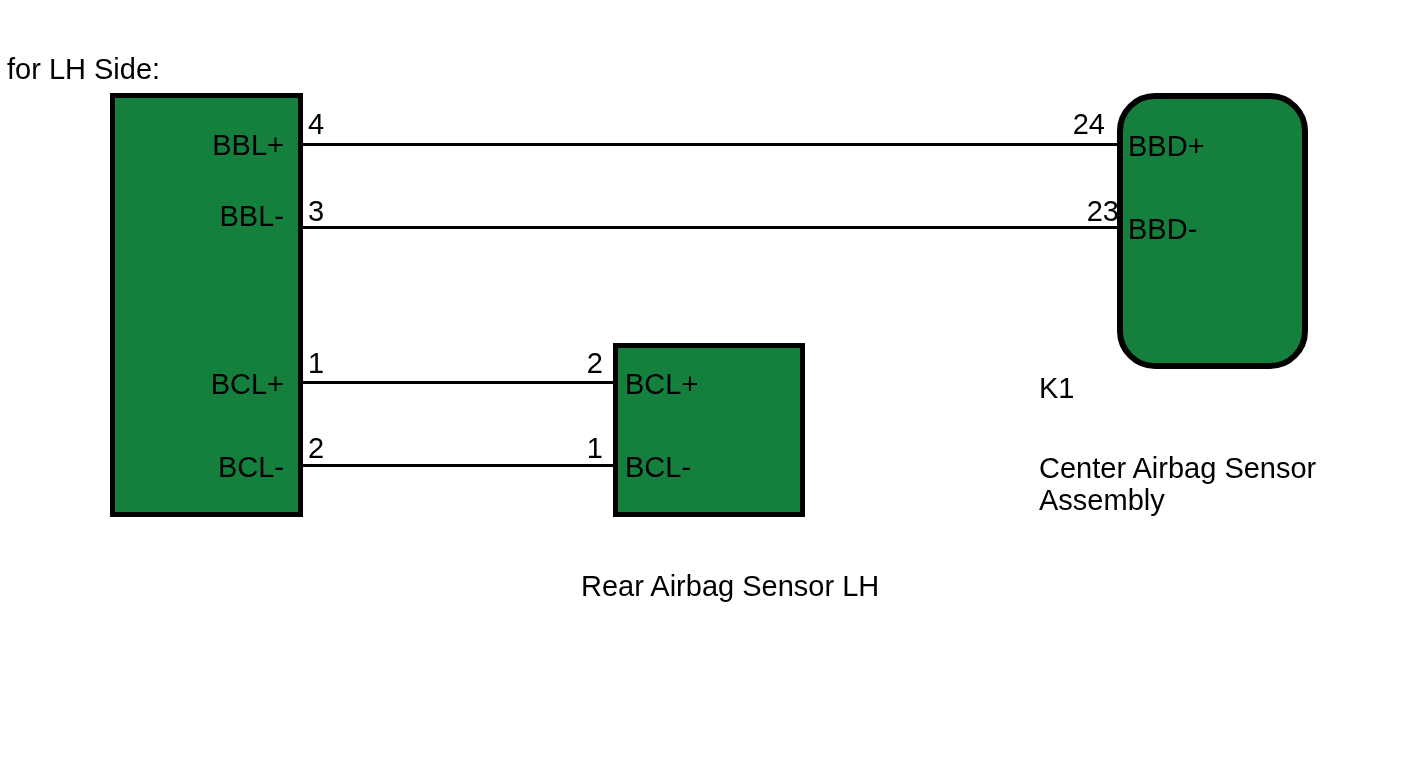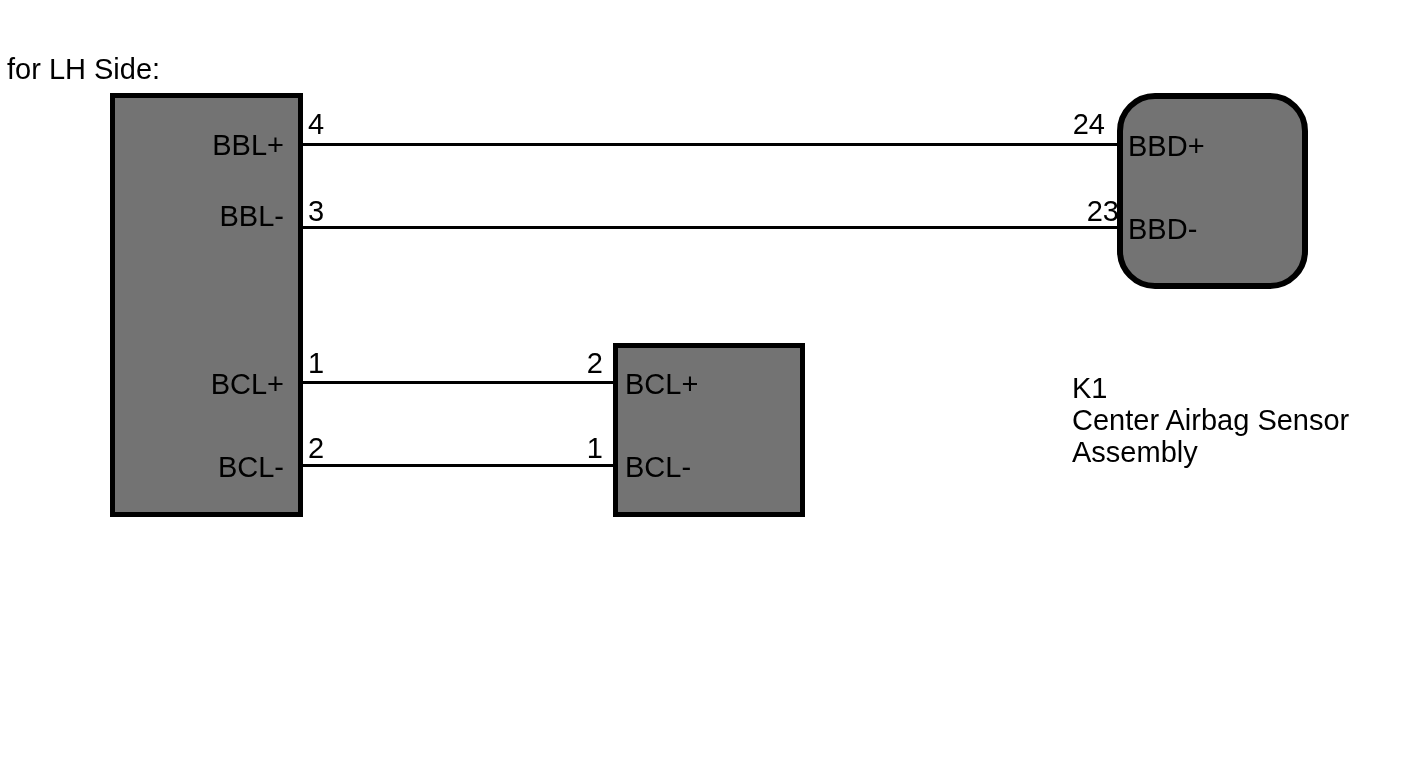--- a/index.html
+++ b/index.html
@@ -18,25 +18,25 @@
     top: 12px;
     font-size: 29px;
     line-height: 32px;
     white-space: nowrap;
     margin-top: 41px;
   }
   .box {
     position: absolute;
     box-sizing: border-box;
     border: 5px solid #000000;
-    background: #737373;
+    background: #15803d;
   }
   .box-k26 { left: 110px; top: 93px; width: 193px; height: 424px; }
   .box-k27 { left: 613px; top: 343px; width: 192px; height: 174px; }
-  .box-k1  { left: 1117px; top: 93px; width: 191px; height: 196px;
+  .box-k1  { left: 1117px; top: 93px; width: 191px; height: 276px;
              border-width: 6px; border-radius: 38px; }
   .pin-label {
     position: absolute;
     font-size: 29px;
     line-height: 30px;
     white-space: nowrap;
   }
   .pin-label.align-right { right: 14px; text-align: right; }
   .wire {
     position: absolute;
@@ -50,21 +50,21 @@
     font-size: 29px;
     line-height: 30px;
     white-space: nowrap;
   }
   .pin-num.align-right { text-align: center; }
   .comp-label {
     position: absolute;
     font-size: 29px;
     line-height: 32px;
   }
-  .comp-label .comp-name { white-space: normal; }
+  .comp-label .comp-name { white-space: normal; margin-top: 48px; }
   .comp-label-k1 .comp-name { max-width: 280px; }
 </style>
 </head>
 <body>
 
 <div class="canvas">
 
   <div class="title">for LH Side:</div>
 
   <div class="box box-k26">
@@ -95,20 +95,21 @@
   <span class="pin-num" style="left:308px;top:433px">2</span>
 
   <span class="pin-num align-right" style="right:821px;top:348px">2</span>
   <span class="pin-num align-right" style="right:821px;top:433px">1</span>
 
   <span class="pin-num align-right" style="right:319px;top:109px">24</span>
   <span class="pin-num align-right" style="right:305px;top:196px">23</span>
 
 
   <div class="comp-label" style="left:581px;top:522px">
+    <div class="comp-name">Rear Airbag Sensor LH</div>
   </div>
 
-  <div class="comp-label comp-label-k1" style="left:1072px;top:372px">
+  <div class="comp-label comp-label-k1" style="left:1039px;top:372px">
     <div class="comp-id">K1</div>
     <div class="comp-name">Center Airbag Sensor Assembly</div>
   </div>
 
 </div>
 
 </body></html>

